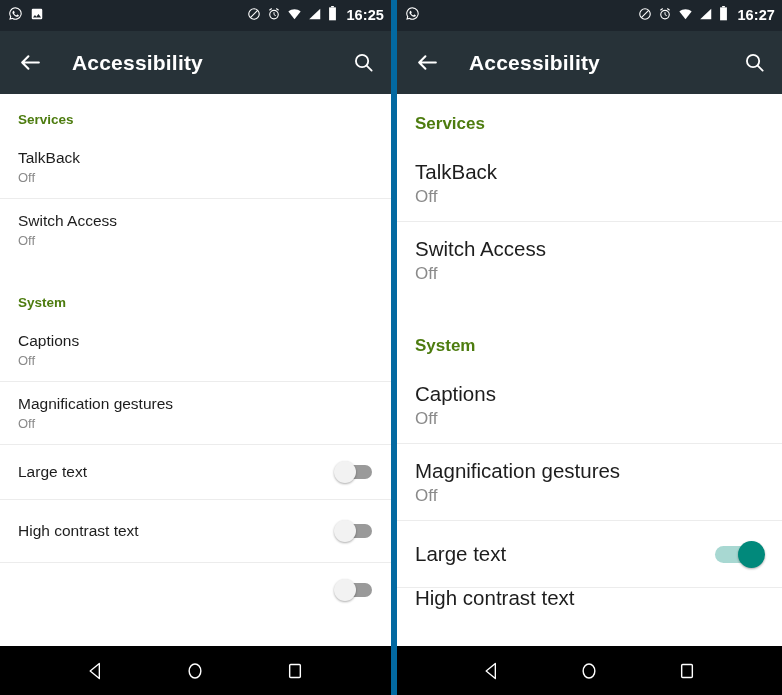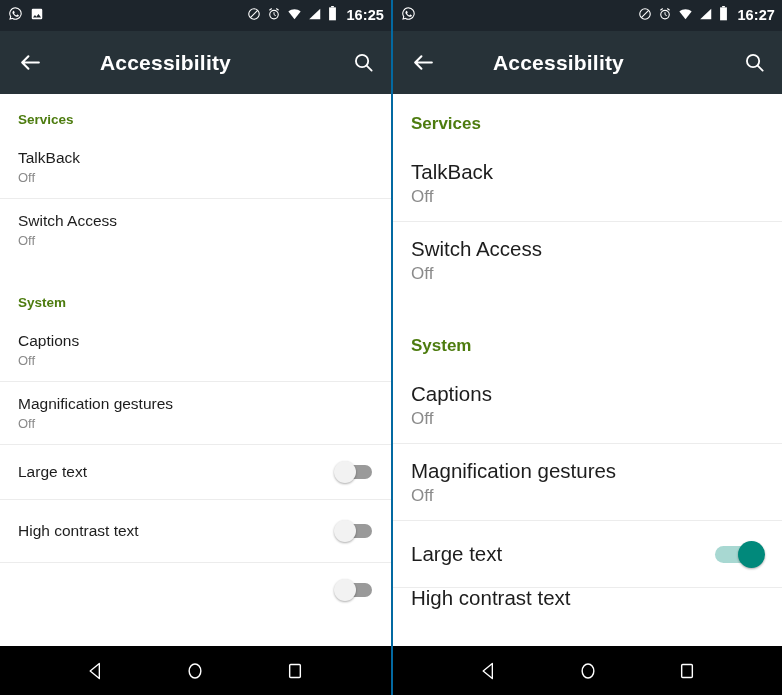--- a/index.html
+++ b/index.html
@@ -16,21 +16,21 @@
     background:#ffffff;
   }
   .panel {
     position:relative;
     width:391px; height:695px;
     background:#ffffff;
     overflow:hidden;
     display:flex;
     flex-direction:column;
   }
-  .panel.right { border-left:2px solid #0369a1; }
+  .panel.right { border-left:6px solid #0369a1; }
 
   
   .statusbar {
     height:31px;
     background:#1d252c;
     display:flex;
     align-items:center;
     padding:0 7px 0 8px;
     flex:0 0 auto;
   }
@@ -47,21 +47,20 @@
   }
 
   
   .toolbar {
     height:63px;
     background:#273238;
     display:flex;
     align-items:center;
     padding:0 16px 0 18px;
     flex:0 0 auto;
-    gap:28px;
   }
   .tb-title {
     color:#ffffff;
     font-size:21px;
     font-weight:bold;
     margin-left:29px;
     letter-spacing:0.2px;
     white-space:nowrap;
   }
   .panel.right .tb-title { font-size:21px; }

